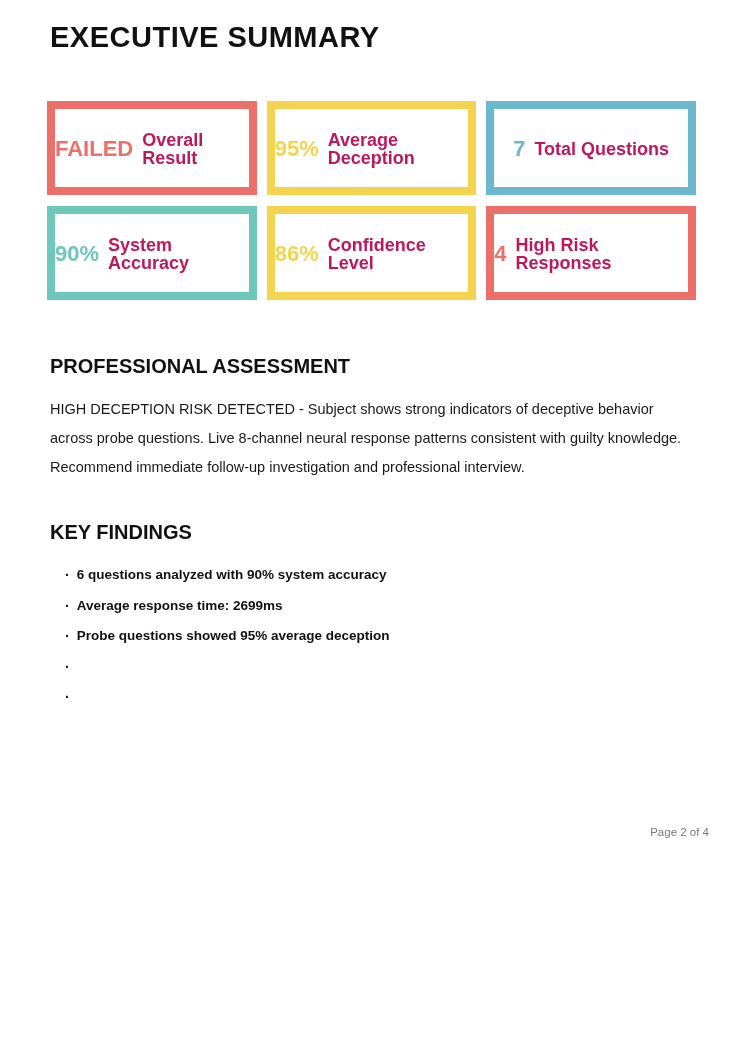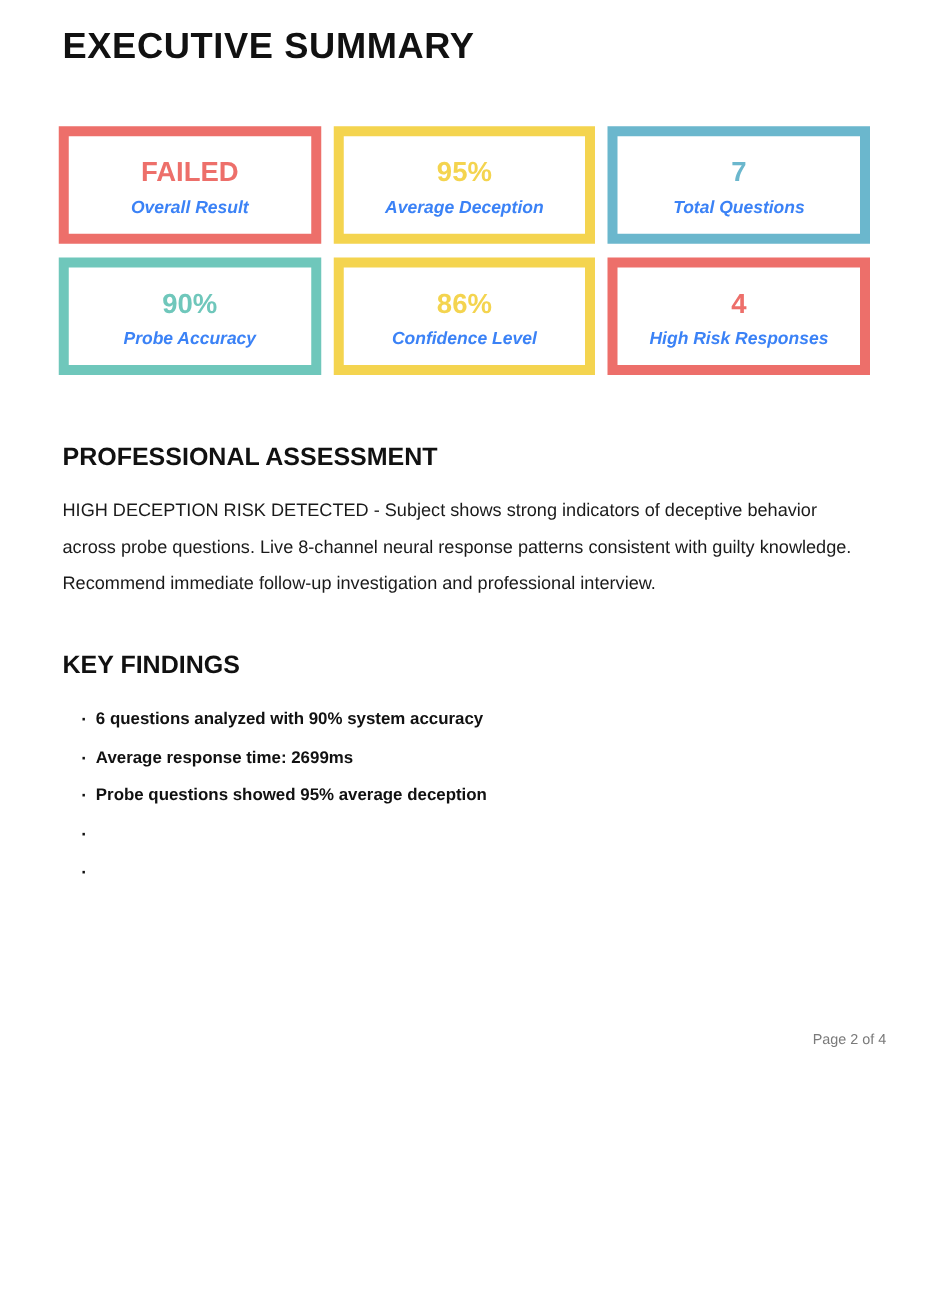--- a/index.html
+++ b/index.html
@@ -31,37 +31,36 @@
     display: grid;
     grid-template-columns: repeat(3, 1fr);
     gap: 11px 10px;
   }
   .metric-card {
     height: 94px;
     border-style: solid;
     border-width: 8px;
     background: #ffffff;
     display: flex;
-    flex-direction: column;
+    flex-direction: row;
     align-items: center;
     justify-content: center;
     gap: 9px;
     padding-top: 2px;
   }
   .metric-value {
     font-size: 22px;
     font-weight: bold;
     line-height: 1;
   }
   .metric-label {
-    font-size: 14px;
+    font-size: 18px;
     font-weight: bold;
-    color: #3b82f6;
+    color: #be185d;
     line-height: 1;
-    font-style: italic;
   }
   .section-assessment { margin-top: 55px; }
   .section-heading {
     font-size: 20px;
     font-weight: bold;
     color: #111111;
     margin-left: 3px;
   }
   .assessment-body {
     margin-top: 17px;
@@ -118,21 +117,21 @@
     <div class="metric-label">Average Deception</div>
   </div>
 
   <div class="metric-card" style="border-color: rgb(107, 183, 205);">
     <div class="metric-value" style="color: rgb(107, 183, 205);">7</div>
     <div class="metric-label">Total Questions</div>
   </div>
 
   <div class="metric-card" style="border-color: rgb(111, 199, 187);">
     <div class="metric-value" style="color: rgb(111, 199, 187);">90%</div>
-    <div class="metric-label">Probe Accuracy</div>
+    <div class="metric-label">System Accuracy</div>
   </div>
 
   <div class="metric-card" style="border-color: rgb(244, 212, 79);">
     <div class="metric-value" style="color: rgb(244, 212, 79);">86%</div>
     <div class="metric-label">Confidence Level</div>
   </div>
 
   <div class="metric-card" style="border-color: rgb(237, 111, 106);">
     <div class="metric-value" style="color: rgb(237, 111, 106);">4</div>
     <div class="metric-label">High Risk Responses</div>

